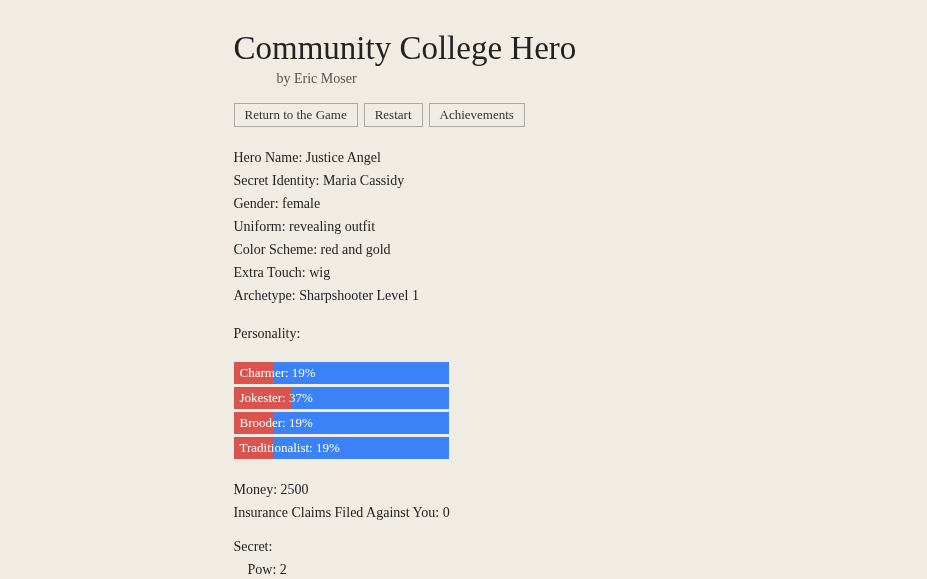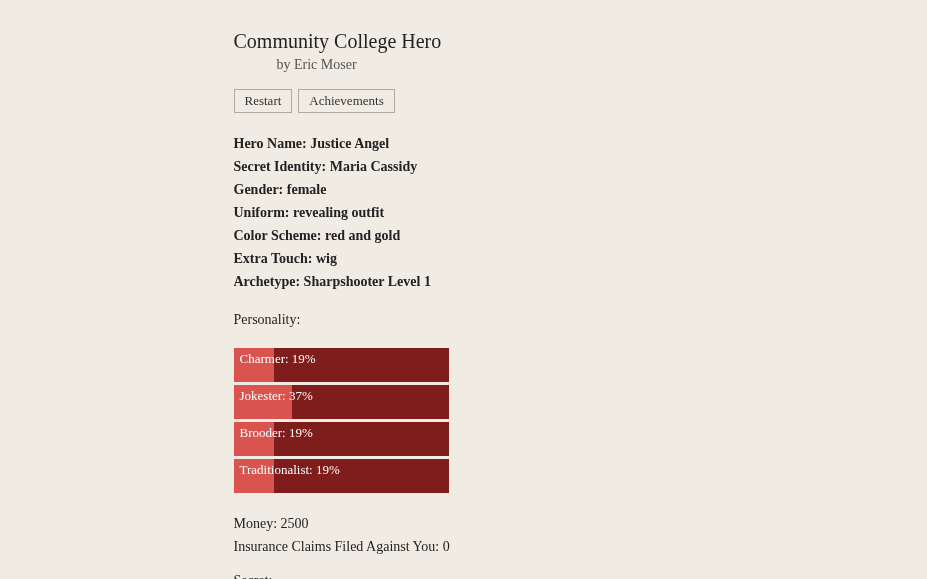--- a/index.html
+++ b/index.html
@@ -12,21 +12,21 @@
       padding: 20px;
     }
 
     .container {
       max-width: 500px;
       margin: 0 auto;
       padding: 10px 20px;
     }
 
     h1 {
-      font-size: 20px;
+      font-size: 33px;
       font-weight: normal;
       color: #222;
       margin-bottom: 4px;
     }
 
     .author {
       font-size: 14px;
       color: #555;
       margin-bottom: 16px;
       font-style: normal;
@@ -44,21 +44,20 @@
       border: 1px solid #aaa;
       padding: 3px 10px;
       font-size: 13px;
       font-family: Georgia, serif;
       cursor: pointer;
       color: #333;
     }
 
     .info-section {
       margin-bottom: 20px;
-      font-weight: bold;
     }
 
     .info-line {
       margin-bottom: 2px;
       font-size: 14px;
       line-height: 1.5;
     }
 
     .personality-label {
       margin-bottom: 20px;
@@ -67,22 +66,22 @@
 
     .personality-bars {
       display: flex;
       flex-direction: column;
       gap: 3px;
       margin-bottom: 20px;
     }
 
     .bar-container {
       width: 215px;
-      height: 34px;
-      background-color: #7f1d1d;
+      height: 22px;
+      background-color: #3b82f6;
       position: relative;
     }
 
     .bar-fill {
       position: absolute;
       left: 0;
       top: 0;
       height: 100%;
       background-color: #d9534f;
     }
@@ -120,20 +119,21 @@
 </head>
 <body>
 
 <div class="container">
 
   <h1>Community College Hero</h1>
 
   <p class="author">by Eric Moser</p>
 
   <div class="button-row">
+    <button class="btn">Return to the Game</button>
     <button class="btn">Restart</button>
     <button class="btn">Achievements</button>
   </div>
 
   <div class="info-section">
     <div class="info-line">Hero Name: Justice Angel</div>
     <div class="info-line">Secret Identity: Maria Cassidy</div>
     <div class="info-line">Gender: female</div>
     <div class="info-line">Uniform: revealing outfit</div>
     <div class="info-line">Color Scheme: red and gold</div>

